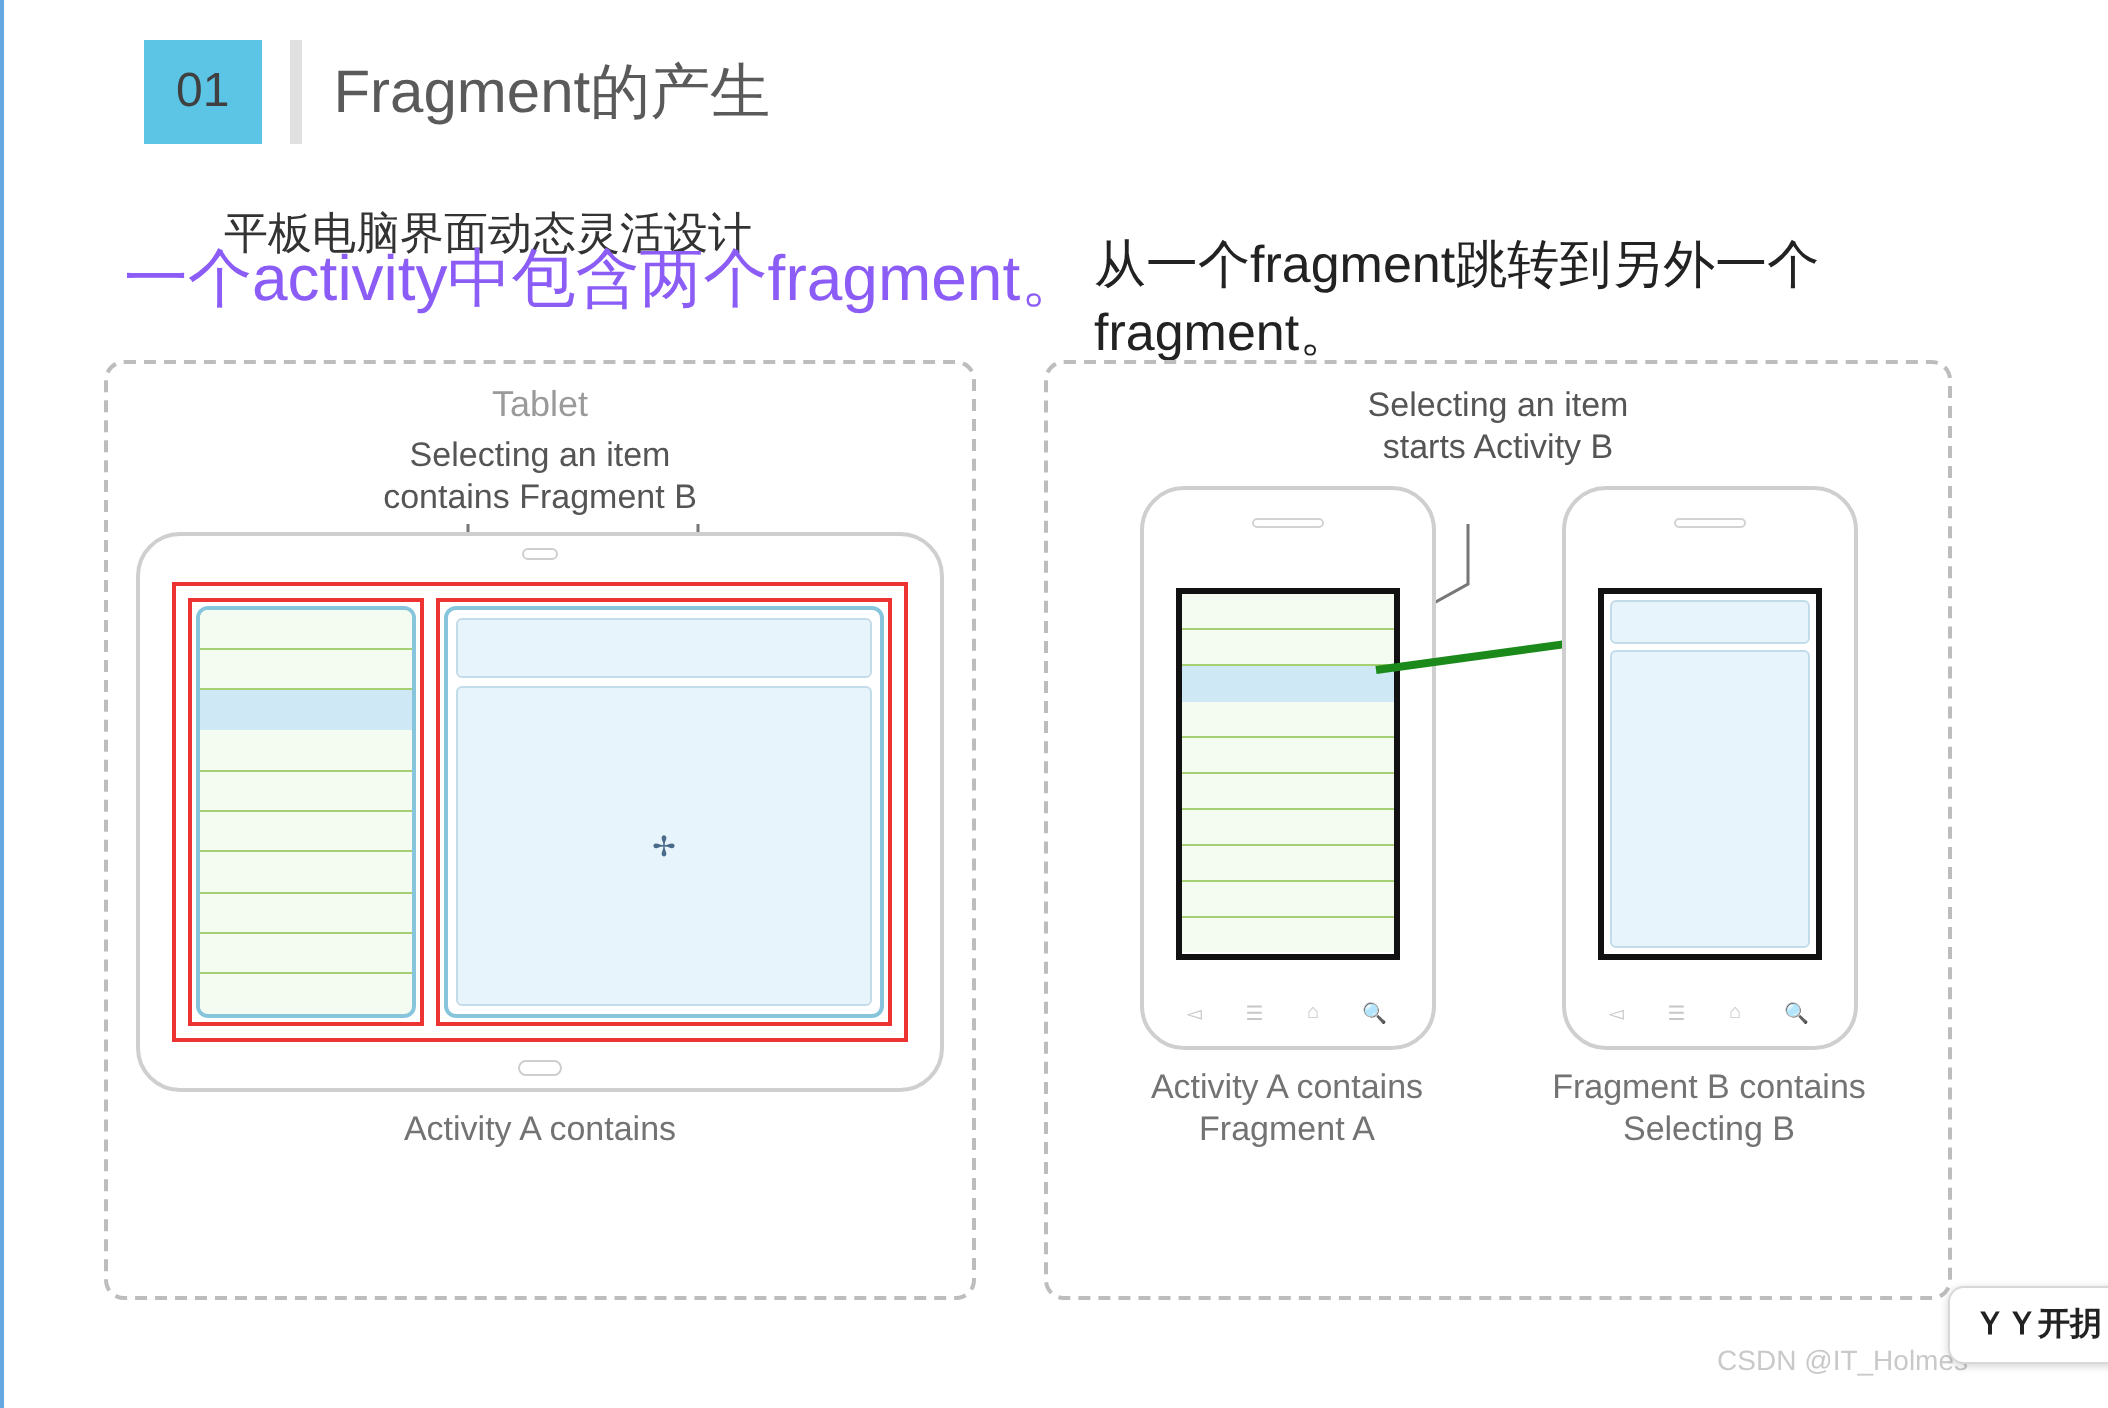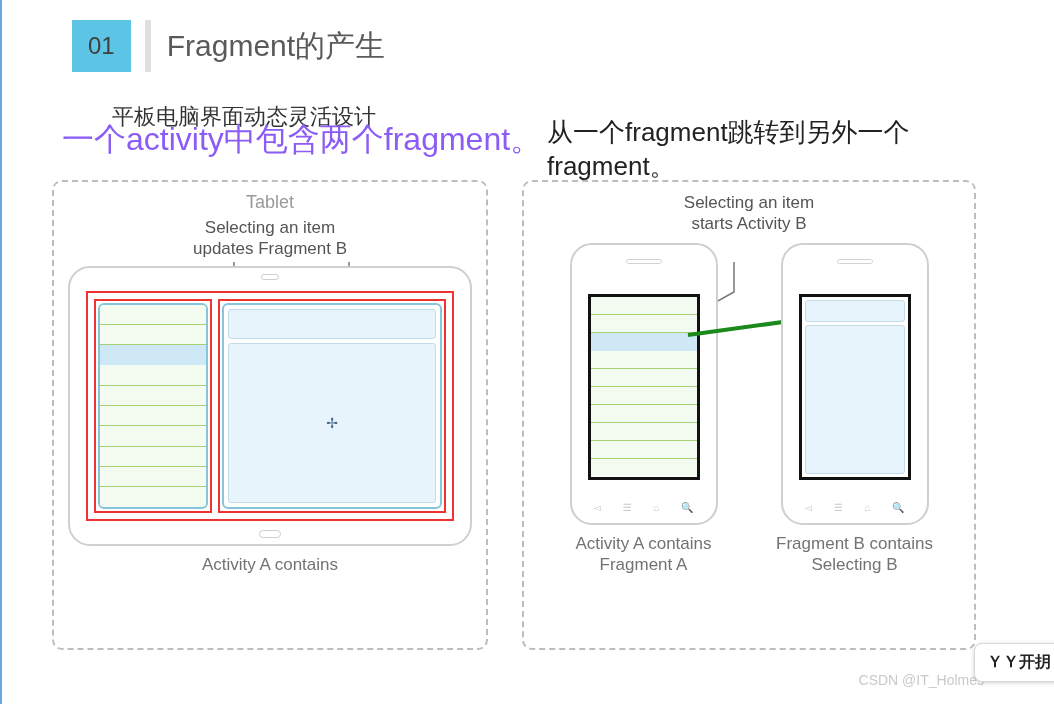--- a/index.html
+++ b/index.html
@@ -284,21 +284,21 @@
     <div class="annot-red">一个activity中包含两个fragment。</div>
     <div class="subtitle-right">从一个fragment跳转到另外一个fragment。</div>
   </div>
 
   <div class="diagram-row">
 
     <div class="dashed-box left-panel">
       <div class="panel-label">Tablet</div>
       <div class="note-box">
         <span>Selecting an item</span><br>
-        <span>updates Fragment B</span>
+        <span>contains Fragment B</span>
       </div>
       <svg width="436" height="60" style="position:absolute;left:0;top:70px;pointer-events:none">
         <path class="lead-line" d="M 180 10 L 180 40 L 160 55"></path>
         <path class="lead-line" d="M 295 10 L 295 40 L 330 62"></path>
         <polygon points="156,53 164,50 163,59" fill="#777"></polygon>
         <polygon points="326,59 334,58 331,67" fill="#777"></polygon>
       </svg>
       <div class="tablet">
         <div class="tablet-cam"></div>
         <div class="tablet-screen">

